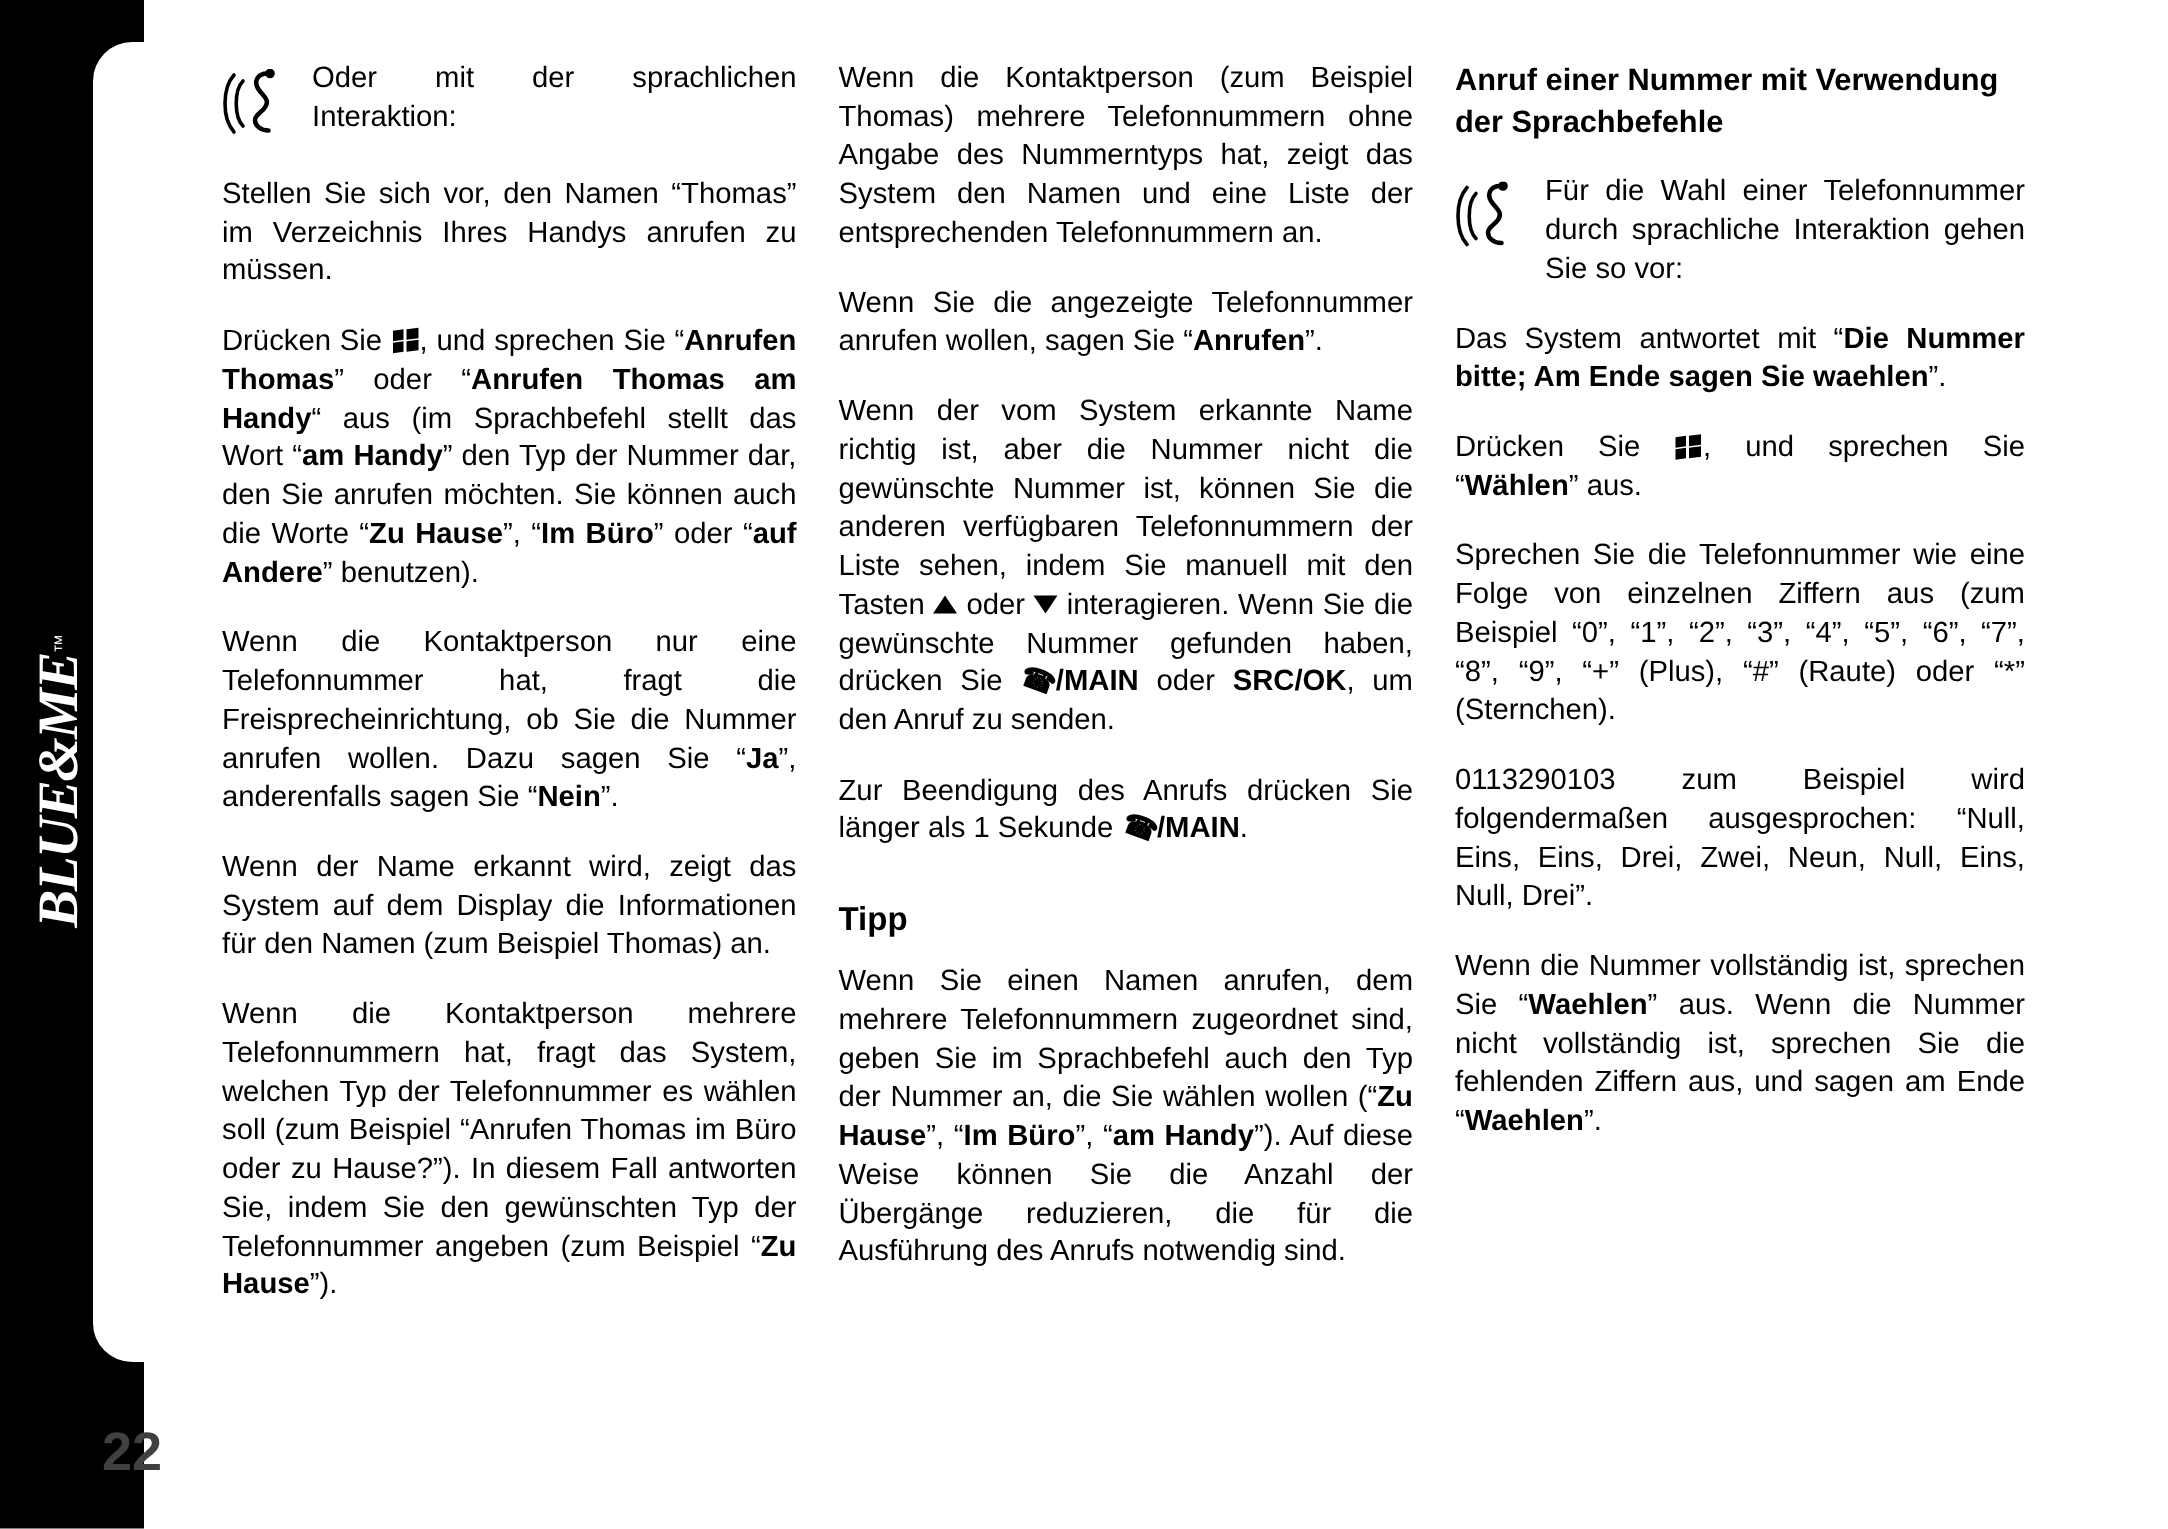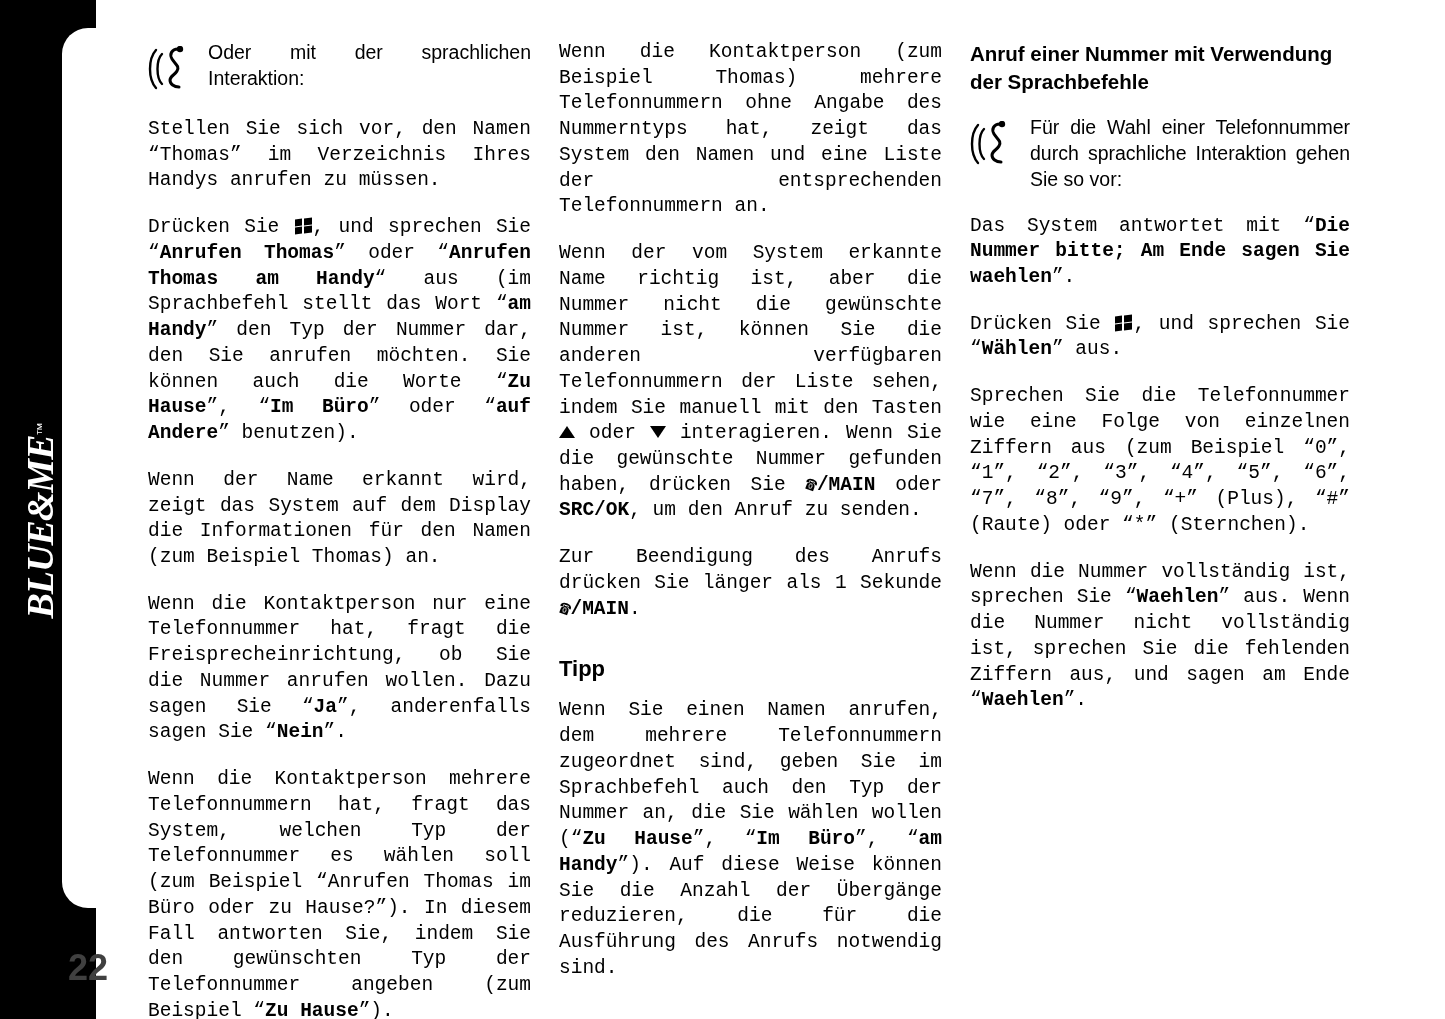--- a/index.html
+++ b/index.html
@@ -87,21 +87,21 @@
   }
   .col1 { left: 148px;  width: 383px; }
   .col2 { left: 559px;  width: 383px; }
   .col3 { left: 970px;  width: 380px; }
 
   p.para {
     margin: 0 0 21px 0;
     font-size: 19.5px;
     line-height: 1.32;
     text-align: justify;
-    font-family: Liberation Mono, monospace;
+    font-family: Liberation Sans, sans-serif;
   }
   p.para:last-child { margin-bottom: 0; }
 
   .indent { margin-left: 52px; }
 
   h2.heading {
     margin: 0 0 20px 0;
     font-size: 20.5px;
     line-height: 1.35;
     font-weight: bold;
@@ -195,32 +195,33 @@
       <path d="M30 3 C24 3, 21 8, 24 13 C27 18, 32 20, 29 25 C27 29, 22 30, 22 34 C22 38, 26 41, 31 41" stroke="#000" stroke-width="3" fill="none" stroke-linecap="round"></path>
       <circle cx="32" cy="3" r="3.2" fill="#000"></circle>
     </svg>
     <p class="voice-text">Oder mit der sprachlichen Interaktion:</p>
   </div>
 
   <p class="para indent">Stellen Sie sich vor, den Namen “Thomas” im Verzeichnis Ihres Handys anrufen zu müssen.</p>
 
   <p class="para indent"><span>Drücken Sie </span><span class="win-glyph"><i class="a"></i><i class="b"></i><i class="c"></i><i class="d"></i></span><span>, und sprechen Sie “</span><b>Anrufen Thomas</b><span>” oder “</span><b>Anrufen Thomas am Handy</b><span>“ aus (im Sprachbefehl stellt das Wort “</span><b>am Handy</b><span>” den Typ der Nummer dar, den Sie anrufen möchten. Sie können auch die Worte “</span><b>Zu Hause</b><span>”, “</span><b>Im Büro</b><span>” oder “</span><b>auf Andere</b><span>” benutzen).</span></p>
 
+  <p class="para"><span>Wenn die Kontaktperson nur eine Telefonnummer hat, fragt die Freisprecheinrichtung, ob Sie die Nummer anrufen wollen. Dazu sagen Sie “</span><b>Ja</b><span>”, anderenfalls sagen Sie “</span><b>Nein</b><span>”.</span></p>
+
   <p class="para">Wenn der Name erkannt wird, zeigt das System auf dem Display die Informationen für den Namen (zum Beispiel Thomas) an.</p>
 
-  <p class="para"><span>Wenn die Kontaktperson nur eine Telefonnummer hat, fragt die Freisprecheinrichtung, ob Sie die Nummer anrufen wollen. Dazu sagen Sie “</span><b>Ja</b><span>”, anderenfalls sagen Sie “</span><b>Nein</b><span>”.</span></p>
-
   <p class="para"><span>Wenn die Kontaktperson mehrere Telefonnummern hat, fragt das System, welchen Typ der Telefonnummer es wählen soll (zum Beispiel “Anrufen Thomas im Büro oder zu Hause?”). In diesem Fall antworten Sie, indem Sie den gewünschten Typ der Telefonnummer angeben (zum Beispiel “</span><b>Zu Hause</b><span>”).</span></p>
 
 </div>
 
 <div class="col col2">
 
   <p class="para">Wenn die Kontaktperson (zum Beispiel Thomas) mehrere Telefonnummern ohne Angabe des Nummerntyps hat, zeigt das System den Namen und eine Liste der entsprechenden Telefonnummern an.</p>
 
+  <p class="para"><span>Wenn Sie die angezeigte Telefonnummer anrufen wollen, sagen Sie “</span><b>Anrufen</b><span>”.</span></p>
 
   <p class="para"><span>Wenn der vom System erkannte Name richtig ist, aber die Nummer nicht die gewünschte Nummer ist, können Sie die anderen verfügbaren Telefonnummern der Liste sehen, indem Sie manuell mit den Tasten </span><span class="arrow-up"></span><span> oder </span><span class="arrow-dn"></span><span> interagieren. Wenn Sie die gewünschte Nummer gefunden haben, drücken Sie </span><b><span class="phone-hang">☎</span></b><b>/MAIN</b><span> oder </span><b>SRC/OK</b><span>, um den Anruf zu senden.</span></p>
 
   <p class="para"><span>Zur Beendigung des Anrufs drücken Sie länger als 1 Sekunde </span><b><span class="phone-hang">☎</span></b><b>/MAIN</b><span>.</span></p>
 
   <h3 class="tip">Tipp</h3>
 
   <p class="para"><span>Wenn Sie einen Namen anrufen, dem mehrere Telefonnummern zugeordnet sind, geben Sie im Sprachbefehl auch den Typ der Nummer an, die Sie wählen wollen (“</span><b>Zu Hause</b><span>”, “</span><b>Im Büro</b><span>”, “</span><b>am Handy</b><span>”). Auf diese Weise können Sie die Anzahl der Übergänge reduzieren, die für die Ausführung des Anrufs notwendig sind.</span></p>
 
 </div>
@@ -238,17 +239,18 @@
     </svg>
     <p class="voice-text">Für die Wahl einer Telefonnummer durch sprachliche Interaktion gehen Sie so vor:</p>
   </div>
 
   <p class="para indent"><span>Das System antwortet mit “</span><b>Die Nummer bitte; Am Ende sagen Sie waehlen</b><span>”.</span></p>
 
   <p class="para indent"><span>Drücken Sie </span><span class="win-glyph"><i class="a"></i><i class="b"></i><i class="c"></i><i class="d"></i></span><span>, und sprechen Sie “</span><b>Wählen</b><span>” aus.</span></p>
 
   <p class="para indent">Sprechen Sie die Telefonnummer wie eine Folge von einzelnen Ziffern aus (zum Beispiel “0”, “1”, “2”, “3”, “4”, “5”, “6”, “7”, “8”, “9”, “+” (Plus), “#” (Raute) oder “*” (Sternchen).</p>
 
+  <p class="para indent">0113290103 zum Beispiel wird folgendermaßen ausgesprochen: “Null, Eins, Eins, Drei, Zwei, Neun, Null, Eins, Null, Drei”.</p>
 
 
   <p class="para indent"><span>Wenn die Nummer vollständig ist, sprechen Sie “</span><b>Waehlen</b><span>” aus. Wenn die Nummer nicht vollständig ist, sprechen Sie die fehlenden Ziffern aus, und sagen am Ende “</span><b>Waehlen</b><span>”.</span></p>
 
 </div>
 
 </body></html>

